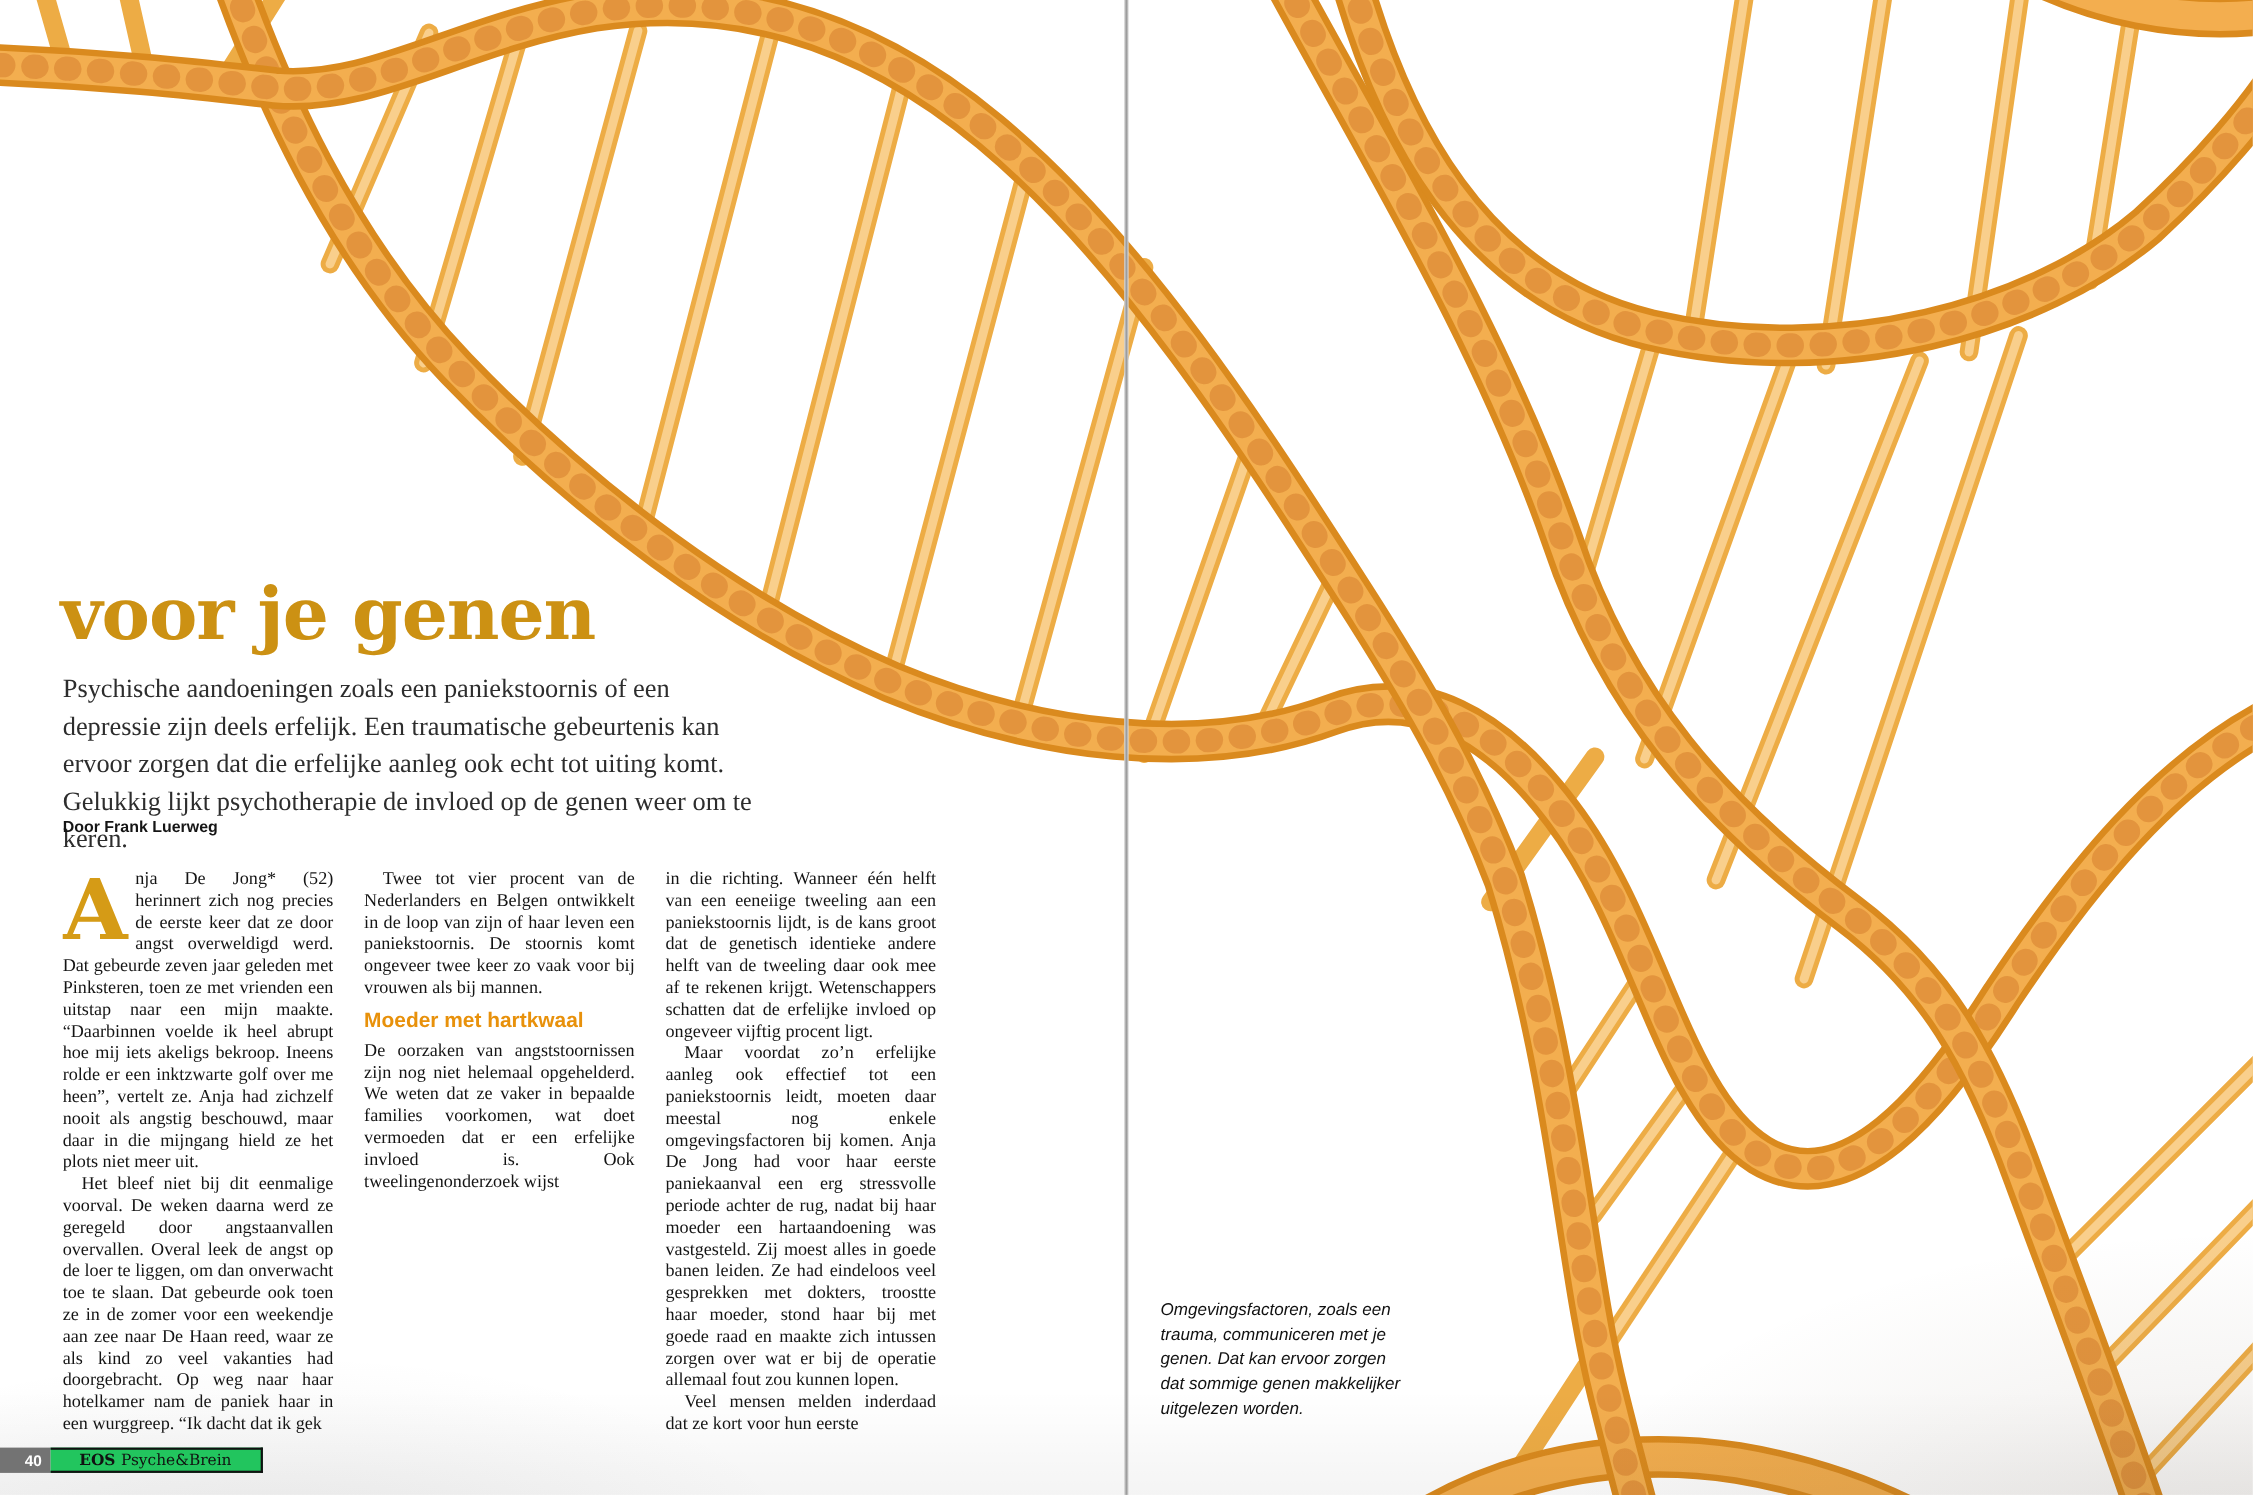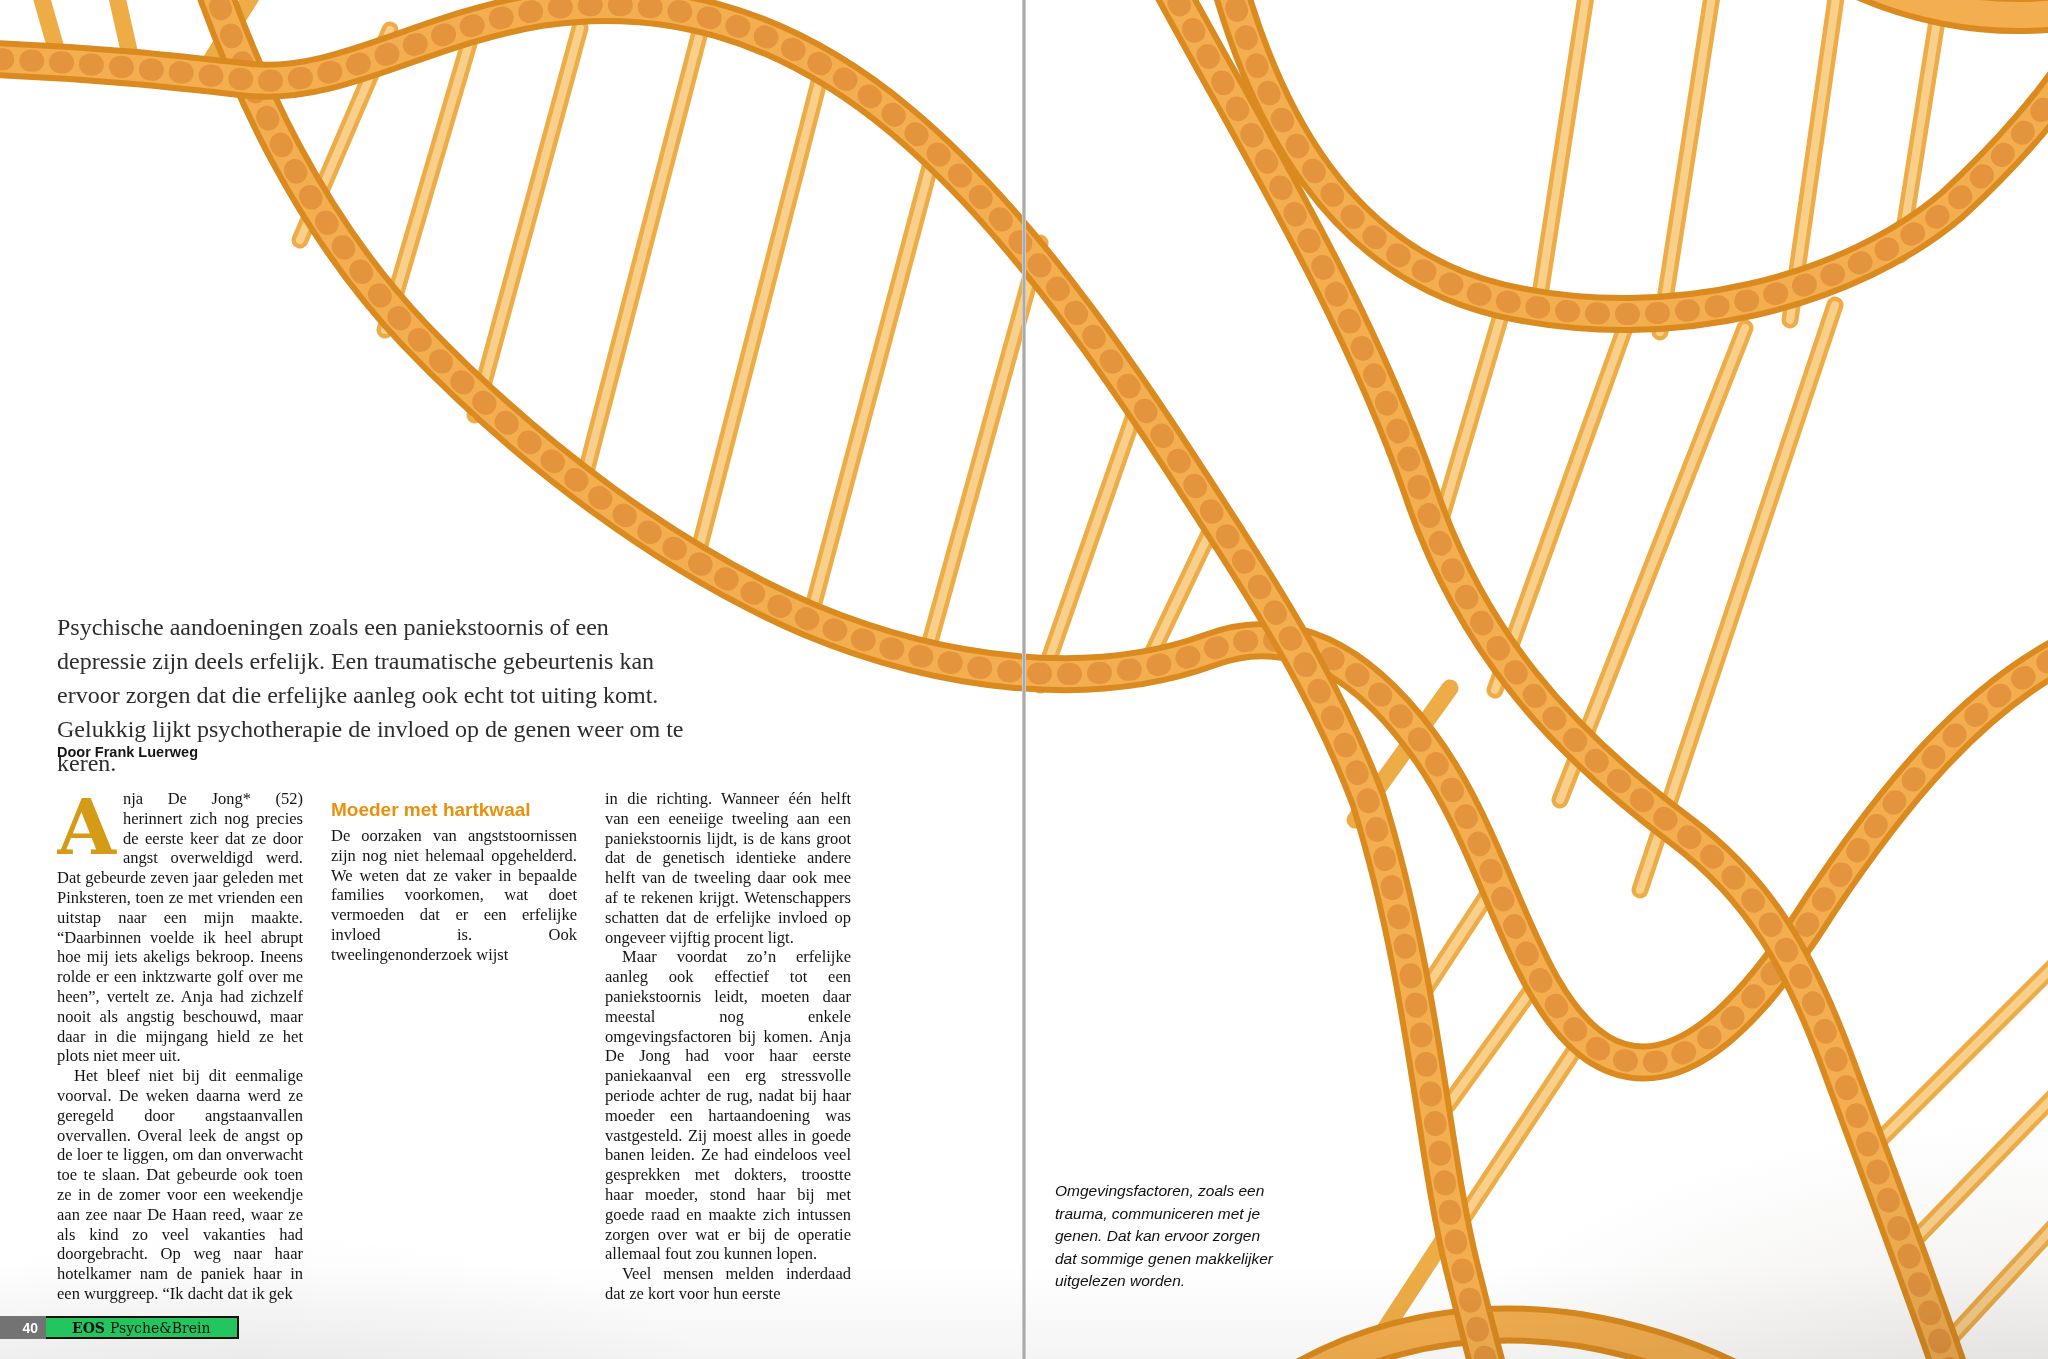--- a/index.html
+++ b/index.html
@@ -137,32 +137,33 @@
 
     <path class="strand-outer" d="M -30,58 C 90,62 180,72 250,80 C 340,88 420,30 540,10 C 660,-8 780,20 900,120 C 1030,228 1140,400 1230,540 C 1280,618 1330,700 1368,800 C 1425,985 1432,1148 1462,1268 C 1490,1380 1502,1420 1508,1438"></path>
     <path class="strand-inner" d="M -30,58 C 90,62 180,72 250,80 C 340,88 420,30 540,10 C 660,-8 780,20 900,120 C 1030,228 1140,400 1230,540 C 1280,618 1330,700 1368,800 C 1425,985 1432,1148 1462,1268 C 1490,1380 1502,1420 1508,1438"></path>
     <path class="strand-tex" d="M -30,58 C 90,62 180,72 250,80 C 340,88 420,30 540,10 C 660,-8 780,20 900,120 C 1030,228 1140,400 1230,540 C 1280,618 1330,700 1368,800 C 1425,985 1432,1148 1462,1268 C 1490,1380 1502,1420 1508,1438"></path>
   </g>
 </svg>
 
 <div id="paper-shade"></div>
 
 <h1 id="title" class="txt"><br>
-  </h1>
+  <span>voor je genen</span></h1>
 
 <p id="intro" class="txt">Psychische aandoeningen zoals een paniekstoornis of een depressie zijn deels erfelijk. Een traumatische gebeurtenis kan ervoor zorgen dat die erfelijke aanleg ook echt tot uiting komt. Gelukkig lijkt psychotherapie de invloed op de genen weer om te keren.</p>
 
 <div id="byline" class="txt">Door Frank Luerweg</div>
 
 <div id="columns" class="txt">
   <div class="col">
     <p><span id="drop-cap">A</span><span>nja De Jong* (52) herinnert zich nog precies de eerste keer dat ze door angst overweldigd werd. Dat gebeurde zeven jaar geleden met Pinksteren, toen ze met vrienden een uitstap naar een mijn maakte. “Daarbinnen voelde ik heel abrupt hoe mij iets akeligs bekroop. Ineens rolde er een inktzwarte golf over me heen”, vertelt ze. Anja had zichzelf nooit als angstig beschouwd, maar daar in die mijngang hield ze het plots niet meer uit.</span></p>
     <p class="indent">Het bleef niet bij dit eenmalige voorval. De weken daarna werd ze geregeld door angstaanvallen overvallen. Overal leek de angst op de loer te liggen, om dan onverwacht toe te slaan. Dat gebeurde ook toen ze in de zomer voor een weekendje aan zee naar De Haan reed, waar ze als kind zo veel vakanties had doorgebracht. Op weg naar haar hotelkamer nam de paniek haar in een wurggreep. “Ik dacht dat ik gek</p>
   </div>
   <div class="col">
+    <p class="indent">Twee tot vier procent van de Nederlanders en Belgen ontwikkelt in de loop van zijn of haar leven een paniekstoornis. De stoornis komt ongeveer twee keer zo vaak voor bij vrouwen als bij mannen.</p>
     <p class="subhead">Moeder met hartkwaal</p>
     <p>De oorzaken van angststoornissen zijn nog niet helemaal opgehelderd. We weten dat ze vaker in bepaalde families voorkomen, wat doet vermoeden dat er een erfelijke invloed is. Ook tweelingenonderzoek wijst</p>
   </div>
   <div class="col">
     <p>in die richting. Wanneer één helft van een eeneiige tweeling aan een paniekstoornis lijdt, is de kans groot dat de genetisch identieke andere helft van de tweeling daar ook mee af te rekenen krijgt. Wetenschappers schatten dat de erfelijke invloed op ongeveer vijftig procent ligt.</p>
     <p class="indent">Maar voordat zo’n erfelijke aanleg ook effectief tot een paniekstoornis leidt, moeten daar meestal nog enkele omgevingsfactoren bij komen. Anja De Jong had voor haar eerste paniekaanval een erg stressvolle periode achter de rug, nadat bij haar moeder een hartaandoening was vastgesteld. Zij moest alles in goede banen leiden. Ze had eindeloos veel gesprekken met dokters, troostte haar moeder, stond haar bij met goede raad en maakte zich intussen zorgen over wat er bij de operatie allemaal fout zou kunnen lopen.</p>
     <p class="indent">Veel mensen melden inderdaad dat ze kort voor hun eerste</p>
   </div>
 </div>
 

